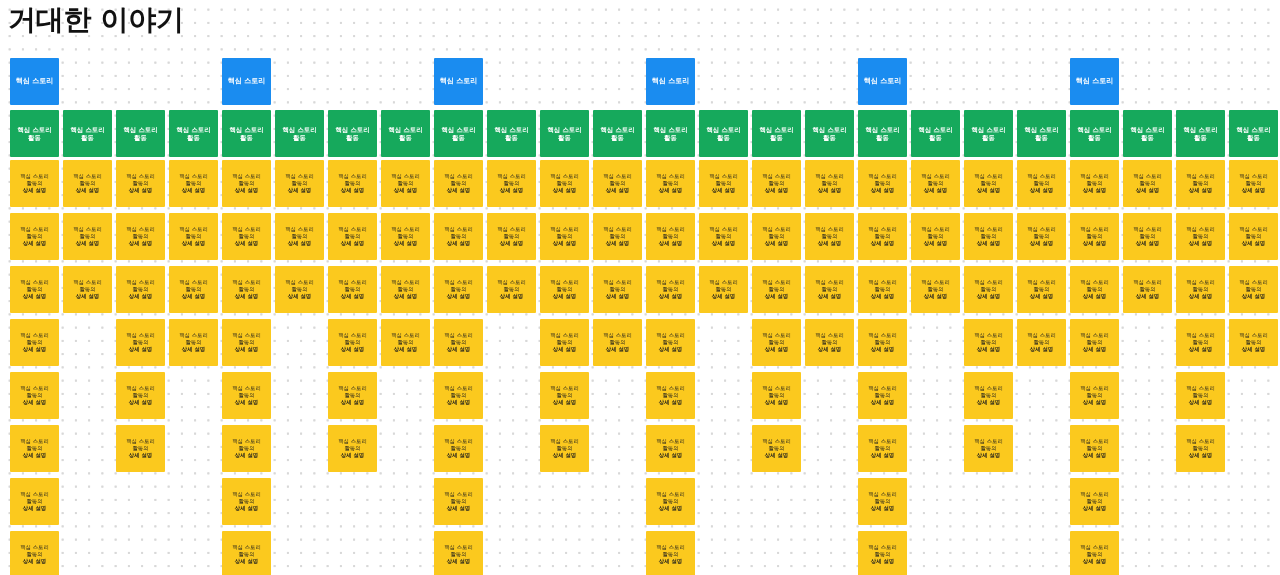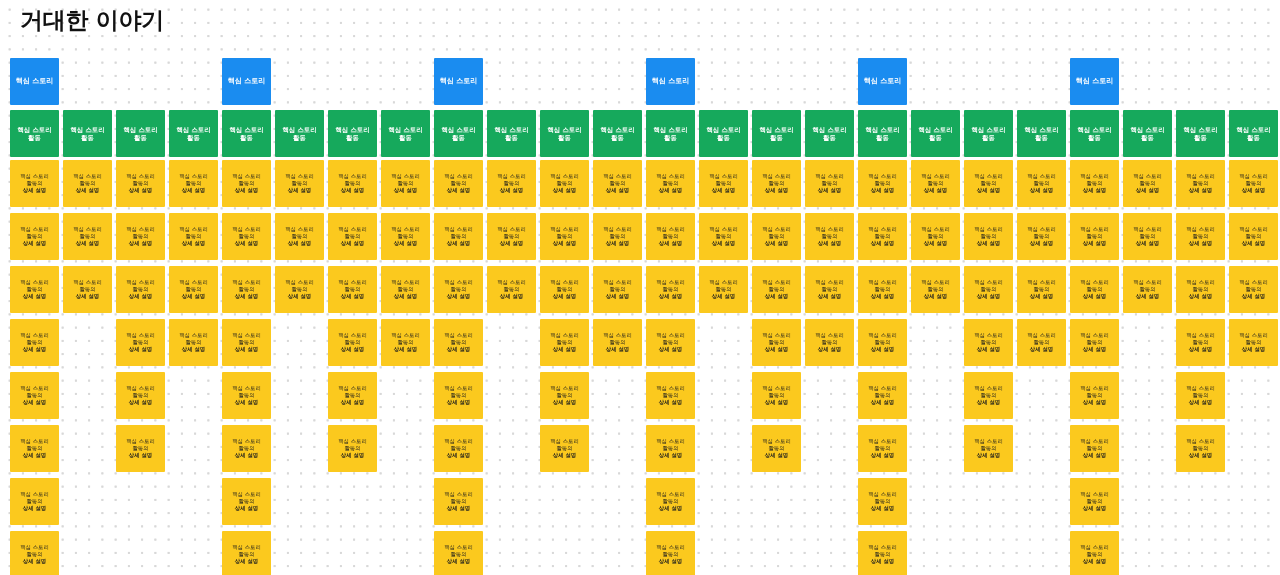--- a/index.html
+++ b/index.html
@@ -22,23 +22,23 @@
     position: relative;
   }
 
   #board {
     position: absolute;
     inset: 0;
   }
 
   #page-title {
     position: absolute;
-    left: 20px;
+    left: 8px;
     top: 4px;
-    font-size: 23px;
+    font-size: 28px;
     font-weight: bold;
     letter-spacing: -0.3px;
     line-height: 32px;
     color: #111111;
     white-space: nowrap;
   }
 
   .card {
     position: absolute;
     box-sizing: border-box;

